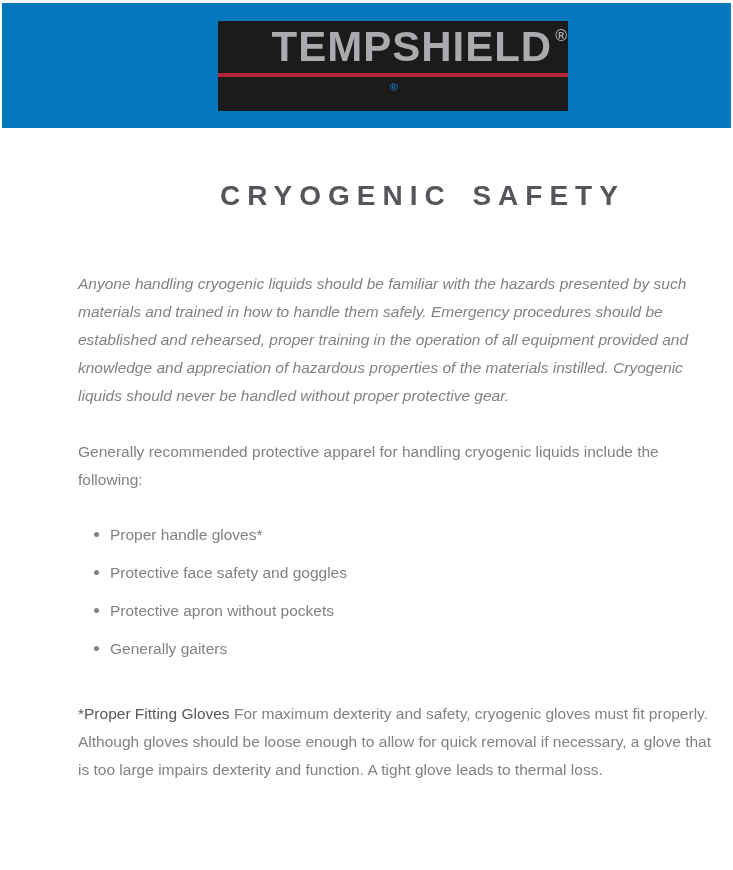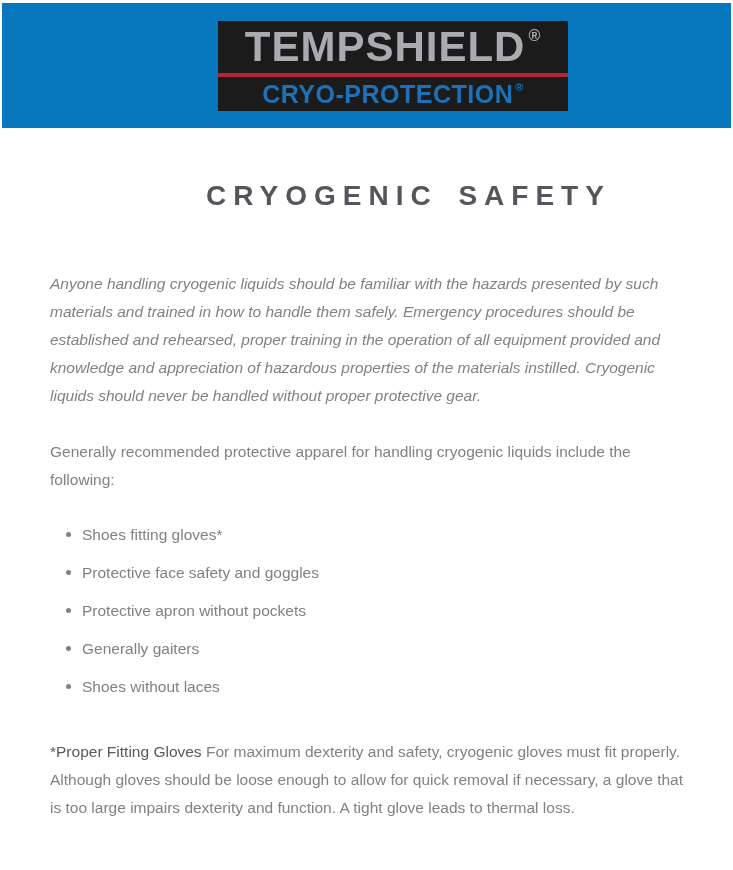--- a/index.html
+++ b/index.html
@@ -37,21 +37,21 @@
     width: 350px;
     height: 90px;
     background: var(--logo-bg, #1B1B1B);
     display: flex;
     flex-direction: column;
   }
   .logo-top {
     height: 57px;
     display: flex;
     align-items: center;
-    justify-content: center;
+    justify-content: flex-end;
     color: var(--brand-silver, #A9ABAE);
     font-size: 42px;
     font-weight: 700;
     letter-spacing: 1px;
     line-height: 1;
   }
   .logo-top .reg {
     font-size: 16px;
     font-weight: 700;
     position: relative;
@@ -78,20 +78,21 @@
     font-size: 11px;
     font-weight: 700;
     position: relative;
     top: -7px;
     margin-left: 2px;
   }
 
   
   .content {
     padding: 0 20px 0 50px;
+    margin-left: 28px;
   }
   .title {
     margin: 52px 0 0 0;
     padding-left: 54px;
     text-align: center;
     font-size: 28px;
     font-weight: 700;
     letter-spacing: 7px;
     word-spacing: 6px;
     color: var(--heading-gray, #55565B);
@@ -141,45 +142,43 @@
 <div class="page">
 
   <header class="band">
     <div class="logo-box">
       <div class="logo-top">
         <span>TEMPSHIELD</span>
           <span class="reg">®</span>
       </div>
       <div class="logo-divider"></div>
       <div class="logo-bottom">
-        <span>CRYO-PROTECTION</span>
           <span class="reg">®</span>
       </div>
     </div>
   </header>
 
   <main class="content">
 
     <h1 class="title">CRYOGENIC SAFETY</h1>
 
     <p class="para first">Anyone handling cryogenic liquids should be familiar with the hazards presented by such
 materials and trained in how to handle them safely. Emergency procedures should be
 established and rehearsed, proper training in the operation of all equipment provided and
 knowledge and appreciation of hazardous properties of the materials instilled. Cryogenic
 liquids should never be handled without proper protective gear.</p>
 
     <p class="para">Generally recommended protective apparel for handling cryogenic liquids include the
 following:</p>
 
     <ul class="apparel-list">
-      <li><span class="bullet"></span><span>Shoes fitting gloves*</span></li>
+      <li><span class="bullet"></span><span>Proper handle gloves*</span></li>
       <li><span class="bullet"></span><span>Protective face safety and goggles</span></li>
       <li><span class="bullet"></span><span>Protective apron without pockets</span></li>
       <li><span class="bullet"></span><span>Generally gaiters</span></li>
-      <li><span class="bullet"></span><span>Shoes without laces</span></li>
     </ul>
 
     <p class="para note"><strong>*Proper Fitting Gloves</strong> <span>For maximum dexterity and safety, cryogenic gloves must fit properly.
 Although gloves should be loose enough to allow for quick removal if necessary, a glove that
 is too large impairs dexterity and function. A tight glove leads to thermal loss.</span></p>
 
   </main>
 </div>
 
 </body></html>

